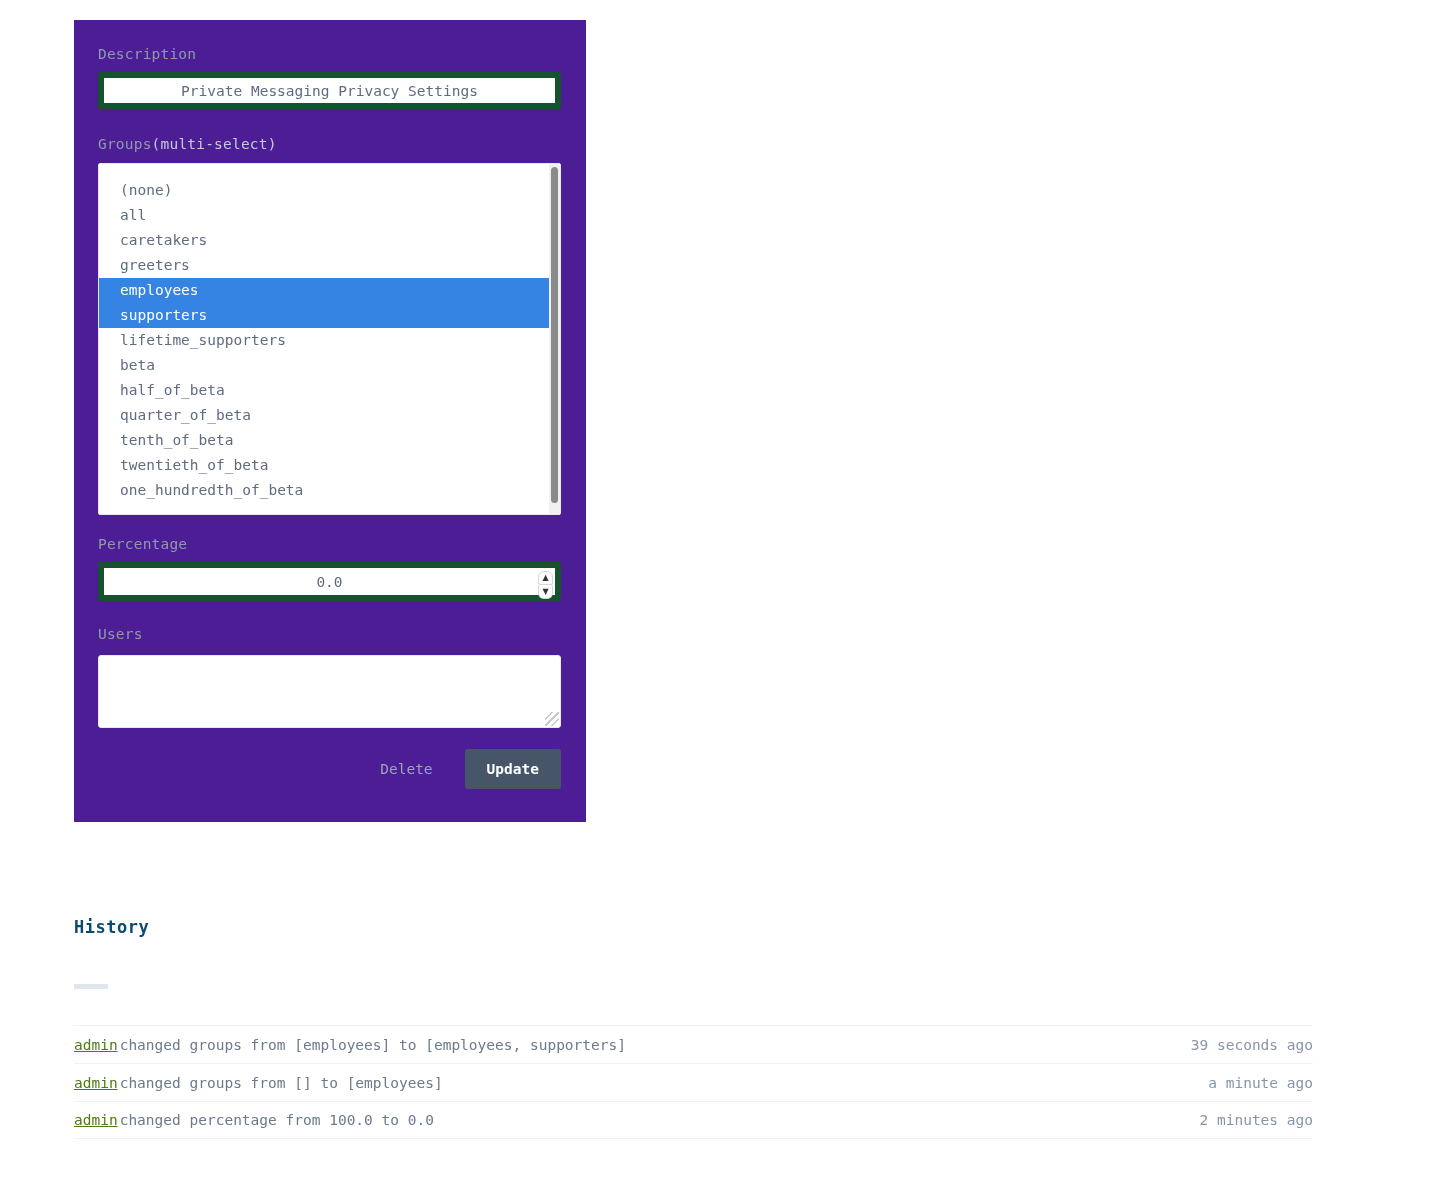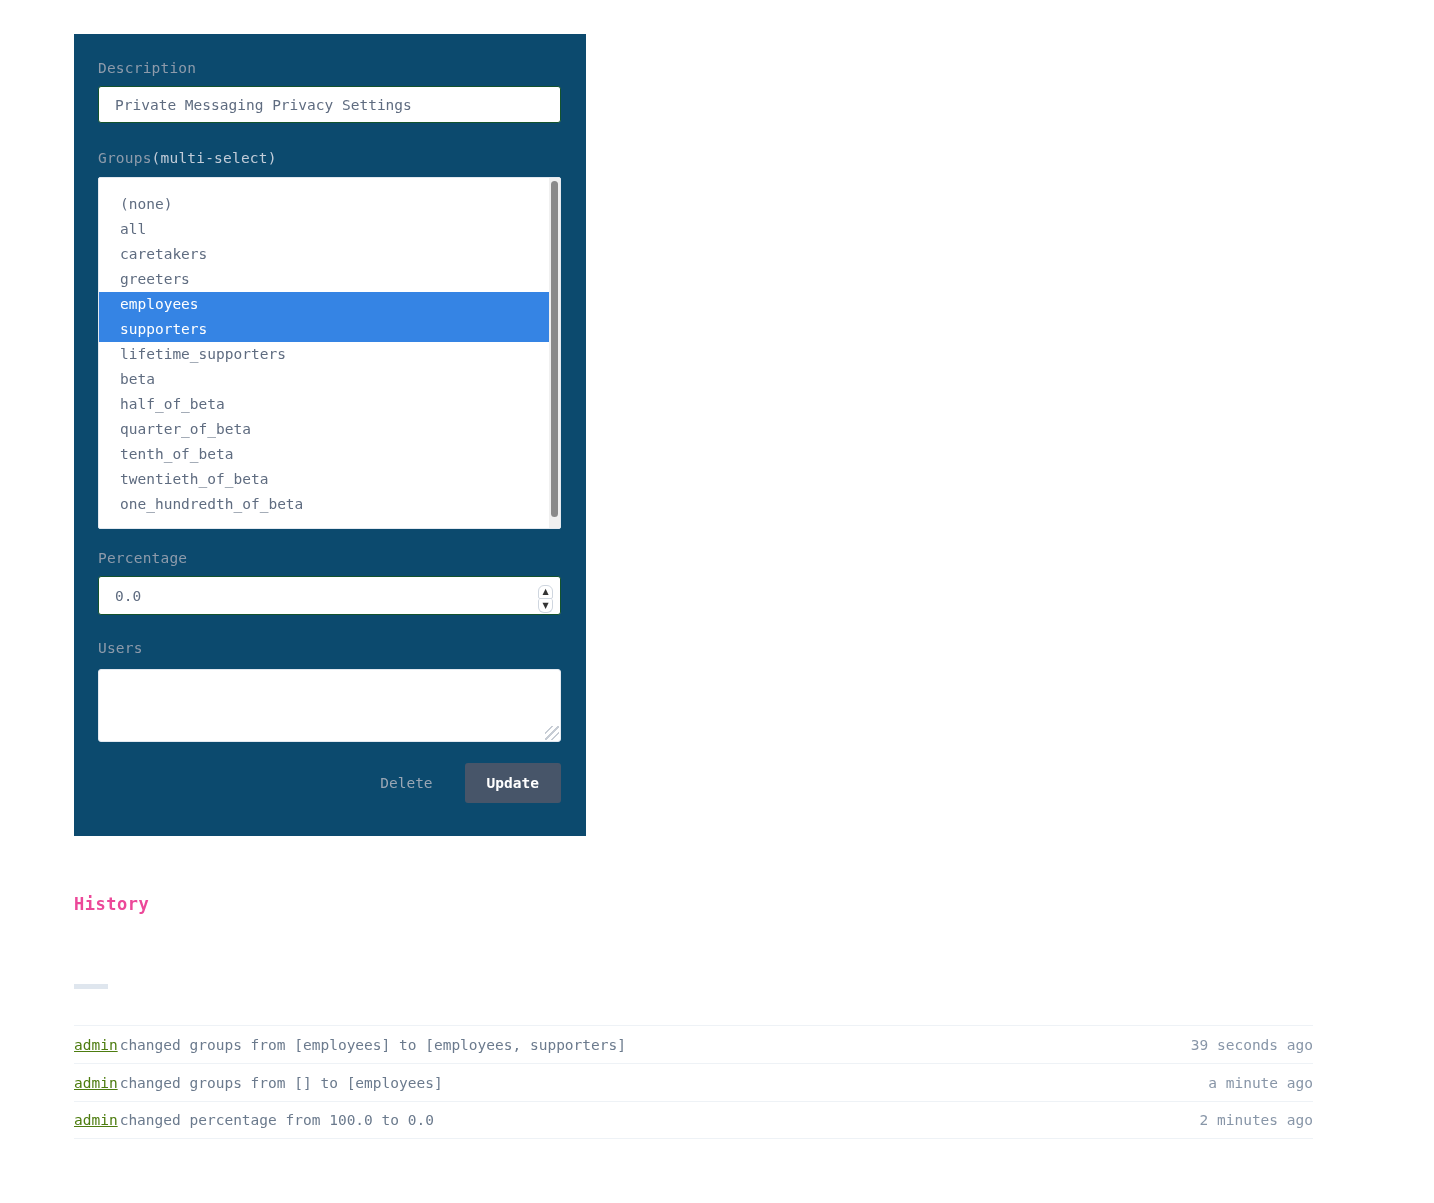--- a/index.html
+++ b/index.html
@@ -14,24 +14,24 @@
   body {
     font-family: "DejaVu Sans Mono", "Liberation Mono", monospace;
     font-size: 14px;
     color: #5f6c80;
   }
 
   
   .form-panel {
     position: absolute;
     left: 74px;
-    top: 34px;
+    top: 20px;
     width: 512px;
     height: 802px;
-    background: #0c4a6e;
+    background: #4c1d95;
     padding: 0;
   }
   .field-label {
     position: absolute;
     left: 24px;
     font-size: 14.5px;
     color: #8e9bab;
     letter-spacing: 0.2px;
     white-space: nowrap;
   }
@@ -39,28 +39,29 @@
     color: #c3cdd9;
     text-align: center;
   }
 
   .text-input {
     position: absolute;
     left: 24px;
     width: 463px;
     height: 37px;
     background: #ffffff;
-    border: 1px solid #14532d;
+    border: 6px solid #14532d;
     border-radius: 3px;
     font-family: "DejaVu Sans Mono", "Liberation Mono", monospace;
     font-size: 14.5px;
     color: #5f6c80;
     padding: 0 16px;
     outline: none;
     line-height: 35px;
+    text-align: center;
   }
 
   
   .listbox {
     position: absolute;
     left: 24px;
     top: 143px;
     width: 463px;
     height: 352px;
     background: #ffffff;
@@ -187,24 +188,24 @@
     padding: 12px 22px;
     border-radius: 3px;
     margin-left: 18px;
     cursor: pointer;
   }
 
   
   .history-title {
     position: absolute;
     left: 74px;
-    top: 894px;
+    top: 917px;
     font-size: 17px;
     font-weight: bold;
-    color: #ec4899;
+    color: #0c4a6e;
     letter-spacing: 0.5px;
   }
   .history-rule {
     position: absolute;
     left: 74px;
     top: 984px;
     width: 34px;
     height: 5px;
     background: #dfe6ee;
   }

